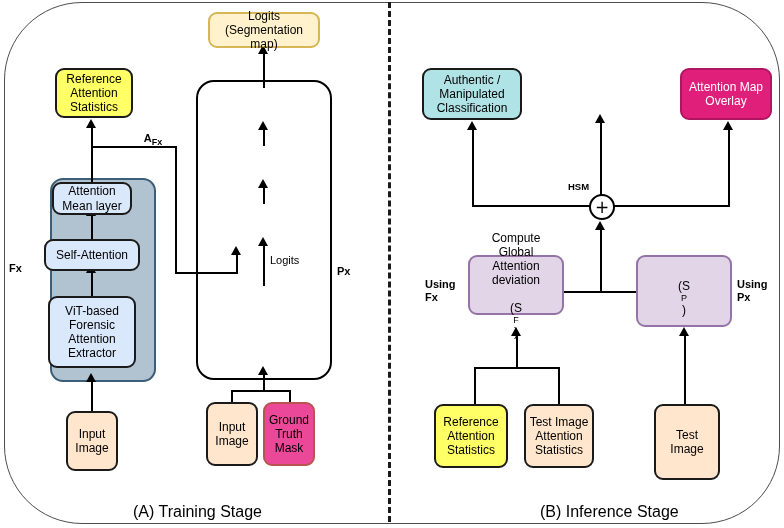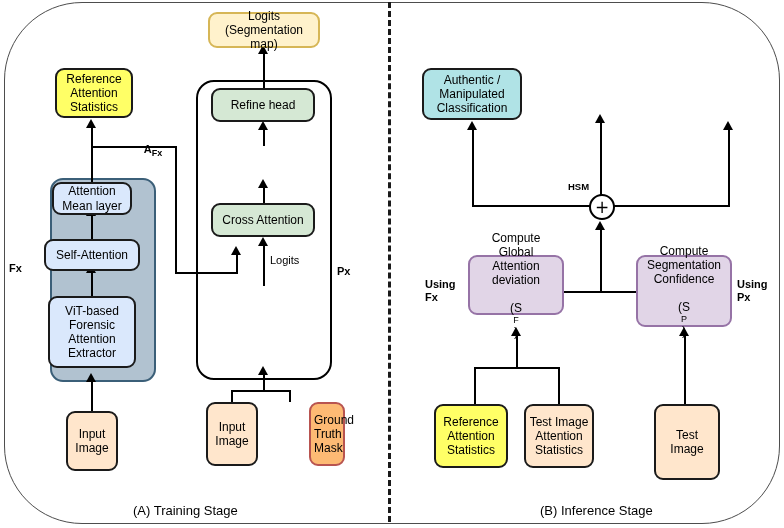--- a/index.html
+++ b/index.html
@@ -60,21 +60,21 @@
   .label {
     position: absolute;
     font-size: 11px;
     color: #000000;
     white-space: pre;
     z-index: 6;
   }
   .label.bold { font-weight: bold; }
   .caption {
     position: absolute;
-    font-size: 13px;
+    font-size: 16px;
     color: #000000;
     white-space: nowrap;
     z-index: 6;
   }
   .ln {
     position: absolute;
     background: #000000;
     z-index: 3;
   }
   .ln.h { height: 2px; }
@@ -125,21 +125,21 @@
 
   <div class="ln v" style="left:91px; top:125px; height:57px;"></div>
   <div class="arrowhead up" style="left:86px; top:119px;"></div>
 
   <div class="ln h" style="left:91px; top:146px; width:86px;"></div>
   <div class="ln v" style="left:175px; top:146px; height:128px;"></div>
   <div class="ln h" style="left:175px; top:272px; width:63px;"></div>
   <div class="ln v" style="left:236px; top:254px; height:20px;"></div>
   <div class="arrowhead up" style="left:231px; top:246px;"></div>
 
-  <div class="label bold" style="left:132px; top:131px; font-size:11px;">
+  <div class="label bold" style="left:132px; top:120px; font-size:11px;">
     <span>A</span><span class="sub">Fx</span>
   </div>
 
   <div class="ln v" style="left:263px; top:244px; height:42px;"></div>
   <div class="arrowhead up" style="left:258px; top:237px;"></div>
   <div class="label" style="left:270px; top:254px; font-size:11px;">Logits</div>
 
   <div class="ln v" style="left:263px; top:186px; height:18px;"></div>
   <div class="arrowhead up" style="left:258px; top:179px;"></div>
 
@@ -180,36 +180,30 @@
 Forensic
 Attention
 Extractor</span>
   </div>
 
   <div class="node" style="left:66px; top:411px; width:52px; height:60px; background:#ffe6cc; border-color:#1a1a1a;">
     <span style="white-space:pre-line;">Input
 Image</span>
   </div>
 
-  <div class="node" style="left:211px; top:88px; width:104px; height:34px; background:#d5e8d4; border-color:#1a1a1a;">
-    <span>Refine head</span>
-  </div>
-
-
-  <div class="node" style="left:211px; top:203px; width:104px; height:34px; background:#d5e8d4; border-color:#1a1a1a;">
-    <span>Cross Attention</span>
-  </div>
+
+
 
 
   <div class="node" style="left:206px; top:402px; width:52px; height:64px; background:#ffe6cc; border-color:#1a1a1a;">
     <span style="white-space:pre-line;">Input
 Image</span>
   </div>
 
-  <div class="node" style="left:263px; top:402px; width:36px; height:64px; background:#fdba74; border-color:#b85450;margin-left:46px;">
+  <div class="node" style="left:263px; top:402px; width:52px; height:64px; background:#ec4899; border-color:#b85450;">
     <span style="white-space:pre-line;">Ground
 Truth
 Mask</span>
   </div>
 
   <div class="label bold" style="left:9px; top:262px;">Fx</div>
   <div class="label bold" style="left:337px; top:265px;">Px</div>
 
   <div class="caption" style="left:133px; top:503px;">(A) Training Stage</div>
 
@@ -237,41 +231,43 @@
   <div class="ln v" style="left:684px; top:334px; height:70px;"></div>
   <div class="arrowhead up" style="left:679px; top:327px;"></div>
 
   <div class="node" style="left:422px; top:68px; width:100px; height:52px; background:#b0e3e6; border-color:#1a1a1a;">
     <span style="white-space:pre-line;">Authentic /
 Manipulated
 Classification</span>
   </div>
 
 
+  <div class="node" style="left:680px; top:68px; width:92px; height:52px; background:#e01f7a; border-color:#b01560; color:#ffffff;">
+    <span style="white-space:pre-line;">Attention Map
+Overlay</span>
+  </div>
 
   <div id="plus-circle" style="left:589px; top:194px;">
     <span>+</span>
   </div>
 
   <div class="label bold" style="left:568px; top:181px; font-size:9.5px;">HSM</div>
 
   <div class="node" style="left:468px; top:255px; width:96px; height:60px; background:#e1d5e7; border-color:#9673a6;">
     <span>
       <span style="white-space:pre-line;">Compute Global
 Attention
 deviation</span><br>
       <span>(S</span><span class="sub">F</span><span>)</span>
     </span>
   </div>
 
   <div class="node" style="left:636px; top:255px; width:96px; height:72px; background:#e1d5e7; border-color:#9673a6;">
     <span>
-      <span style="white-space:pre-line;">Compute
-Segmentation
-Confidence</span><br>
+      <br>
       <span>(S</span><span class="sub">P</span><span>)</span>
     </span>
   </div>
 
   <div class="label bold" style="left:425px; top:278px; white-space:pre-line; line-height:1.2;">Using
 Fx</div>
   <div class="label bold" style="left:737px; top:278px; white-space:pre-line; line-height:1.2;">Using
 Px</div>
 
   <div class="node" style="left:434px; top:404px; width:74px; height:64px; background:#ffff66; border-color:#1a1a1a;">

